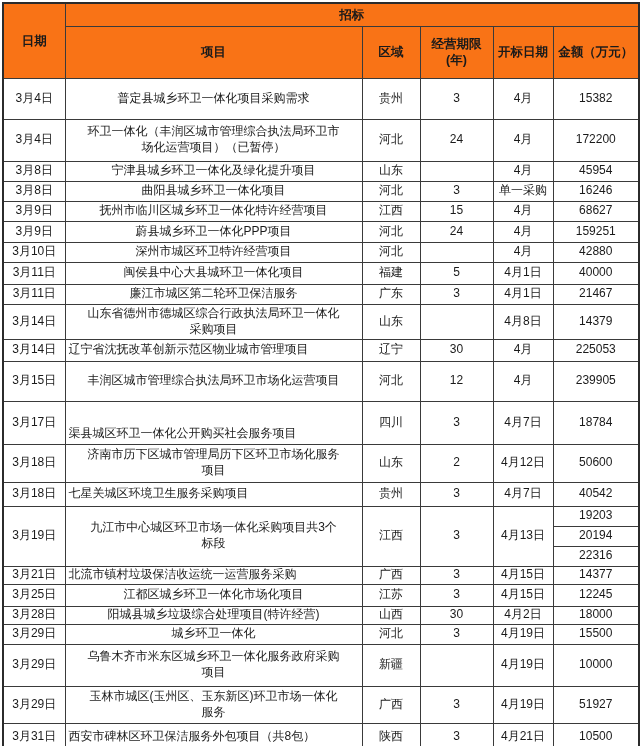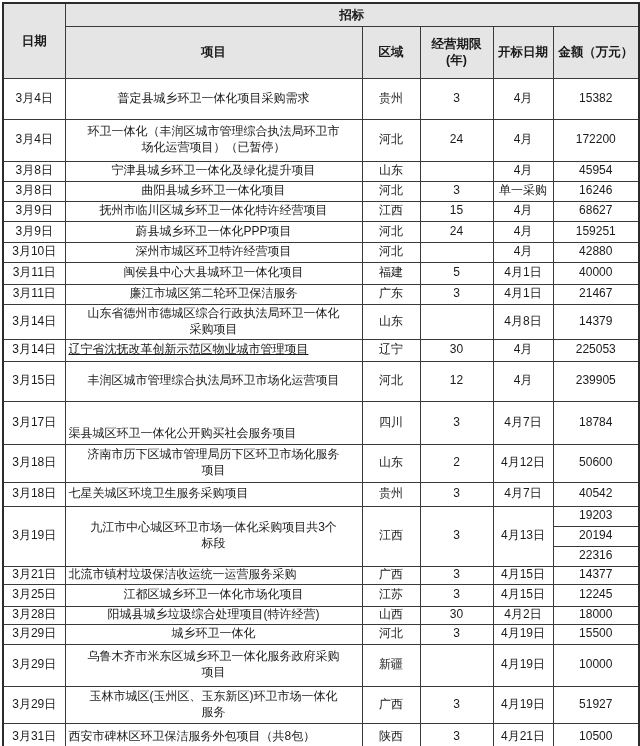--- a/index.html
+++ b/index.html
@@ -23,28 +23,28 @@
     line-height:1.32;
     text-align:center;
     vertical-align:middle;
     padding:0 2px;
     overflow:hidden;
     word-break:break-all;
   }
   th{
     font-weight:bold;
     font-size:12.5px;
-    background:#e5e5e5;
+    background:#f97316;
   }
   tr.hr1{height:23px;}
   tr.hr2{height:52px;}
   th.pre{white-space:pre-line;}
   td.proj{padding:0 20px;}
   td.proj.left{text-align:left;padding:0 3px;}
-  td.proj.ul{text-decoration:underline;margin-top:39px;}
+  td.proj.ul{margin-top:39px;}
   td.proj.bottom{vertical-align:bottom;padding-bottom:2px;margin-left:12px;}
 </style>
 </head>
 <body>
 
 <table class="bid">
   <colgroup>
     <col style="width:62px">
     <col style="width:297px">
     <col style="width:58px">

